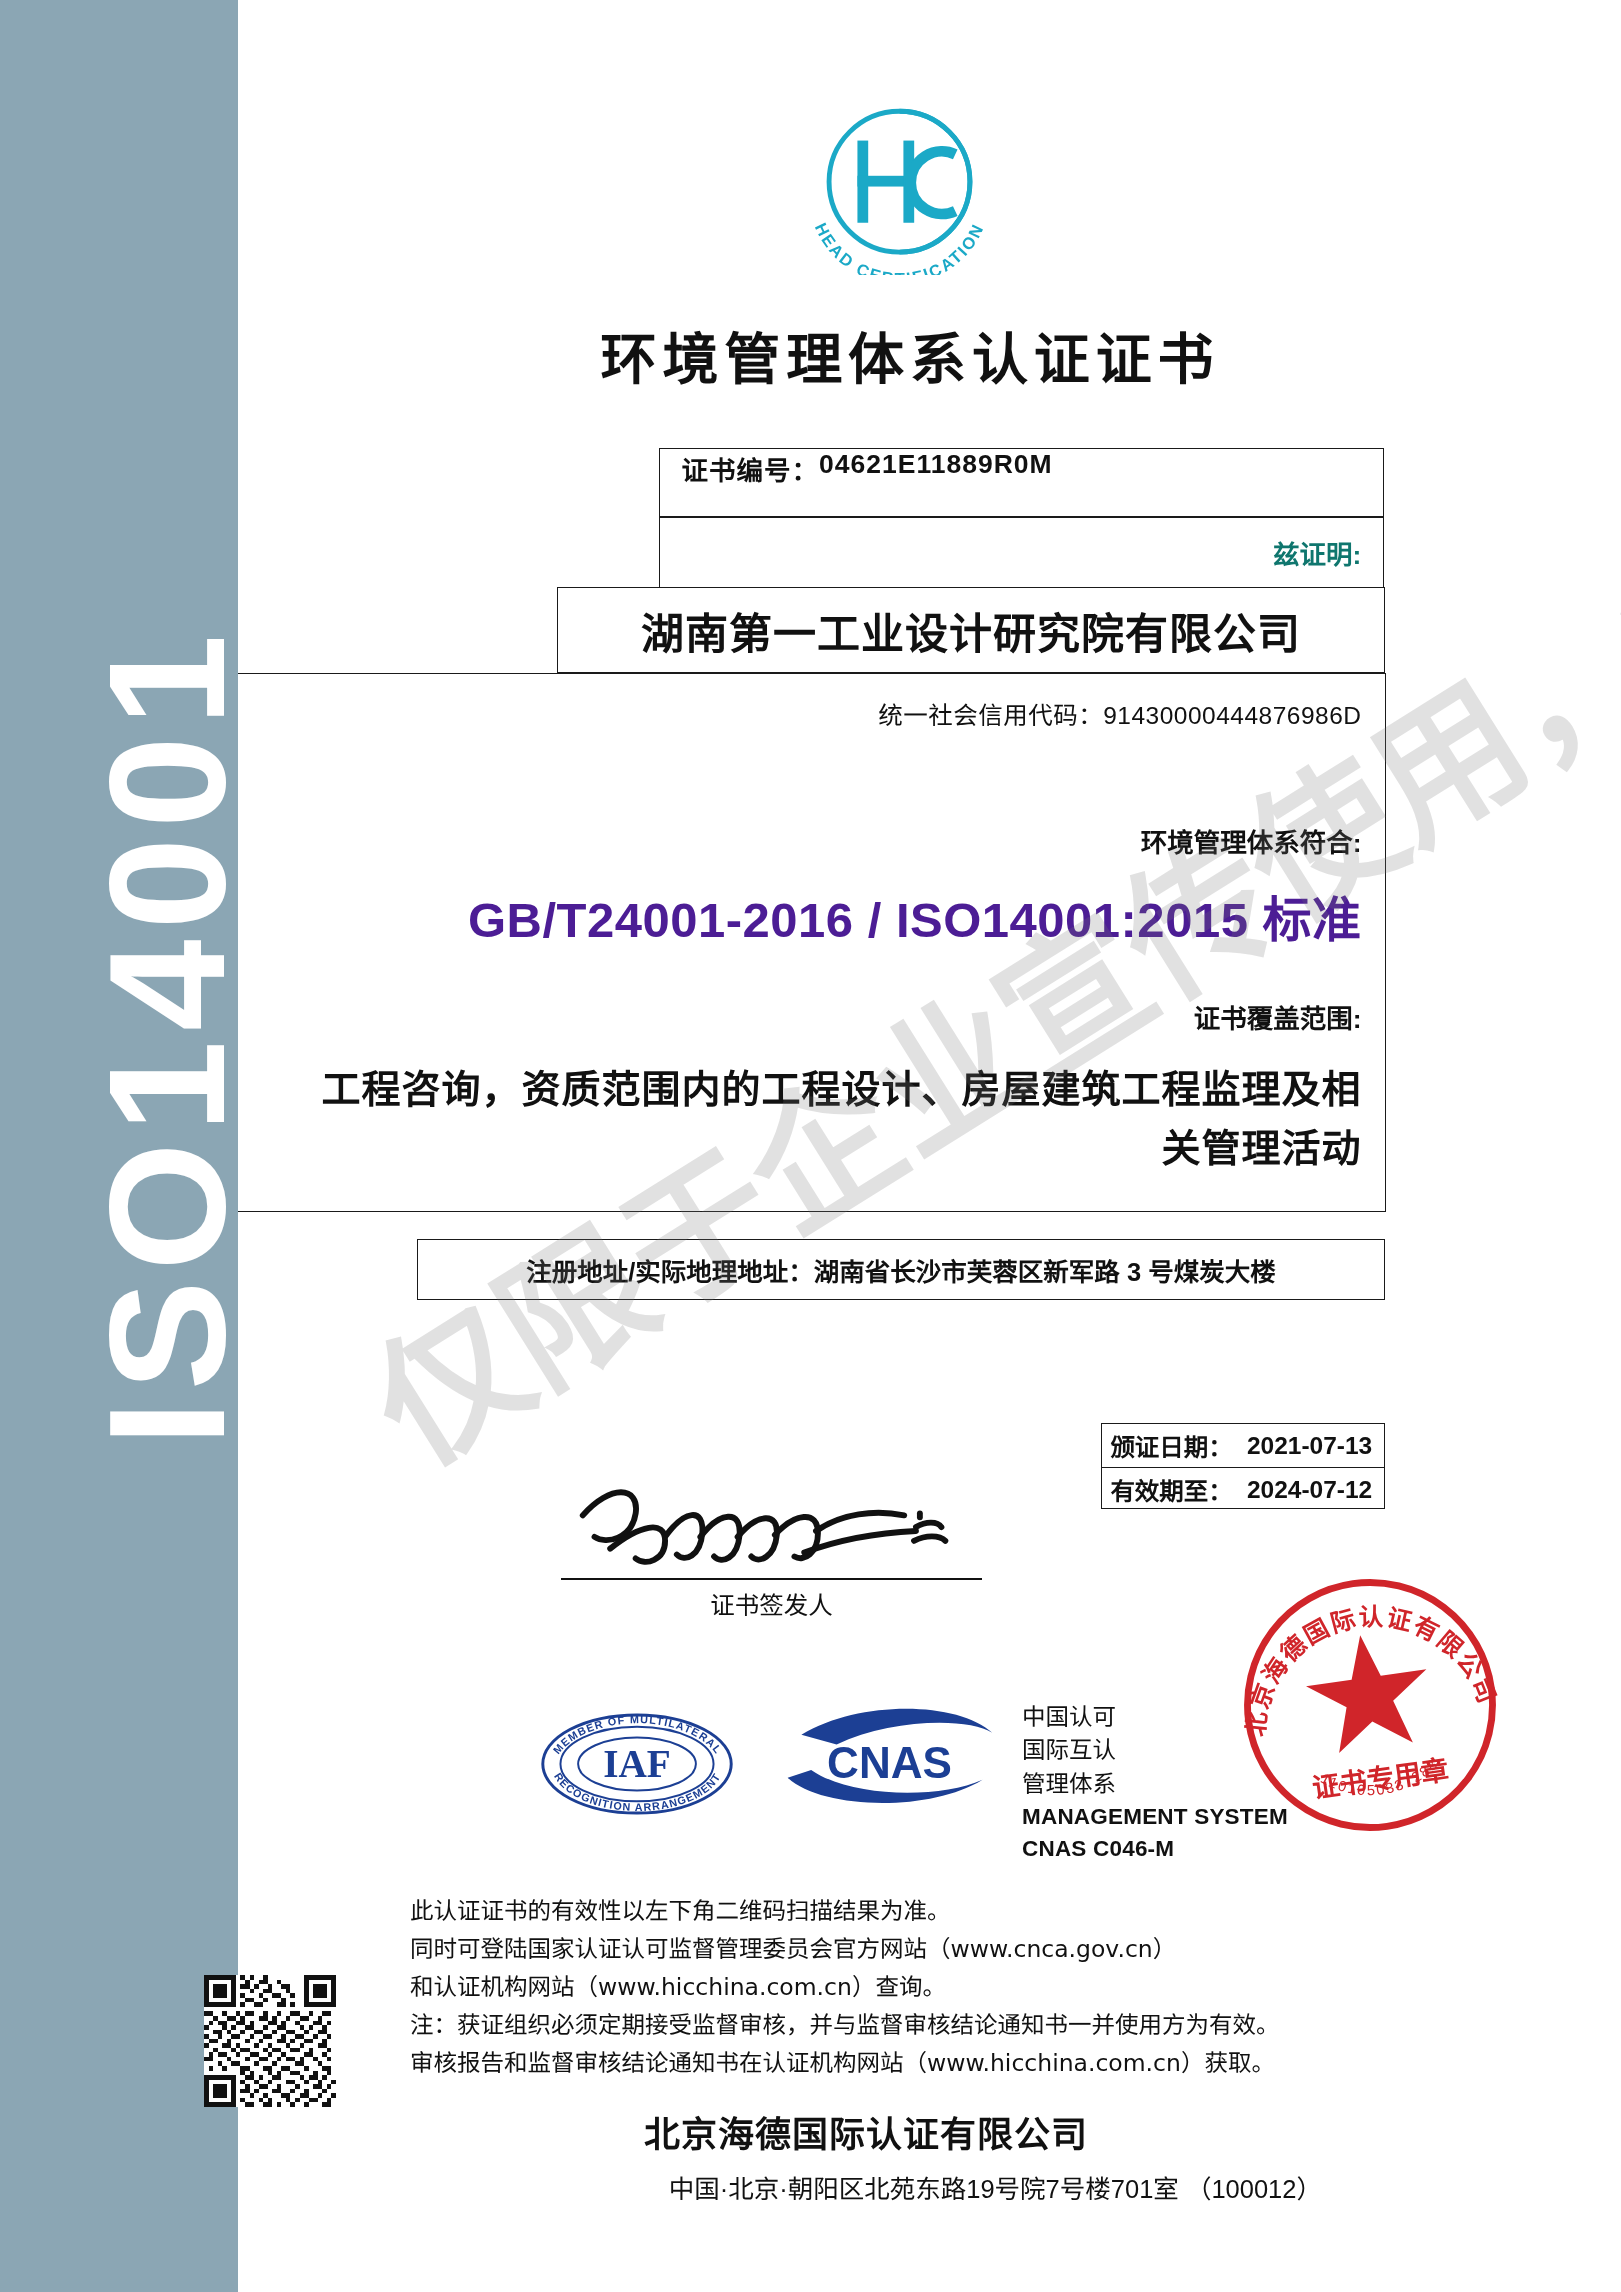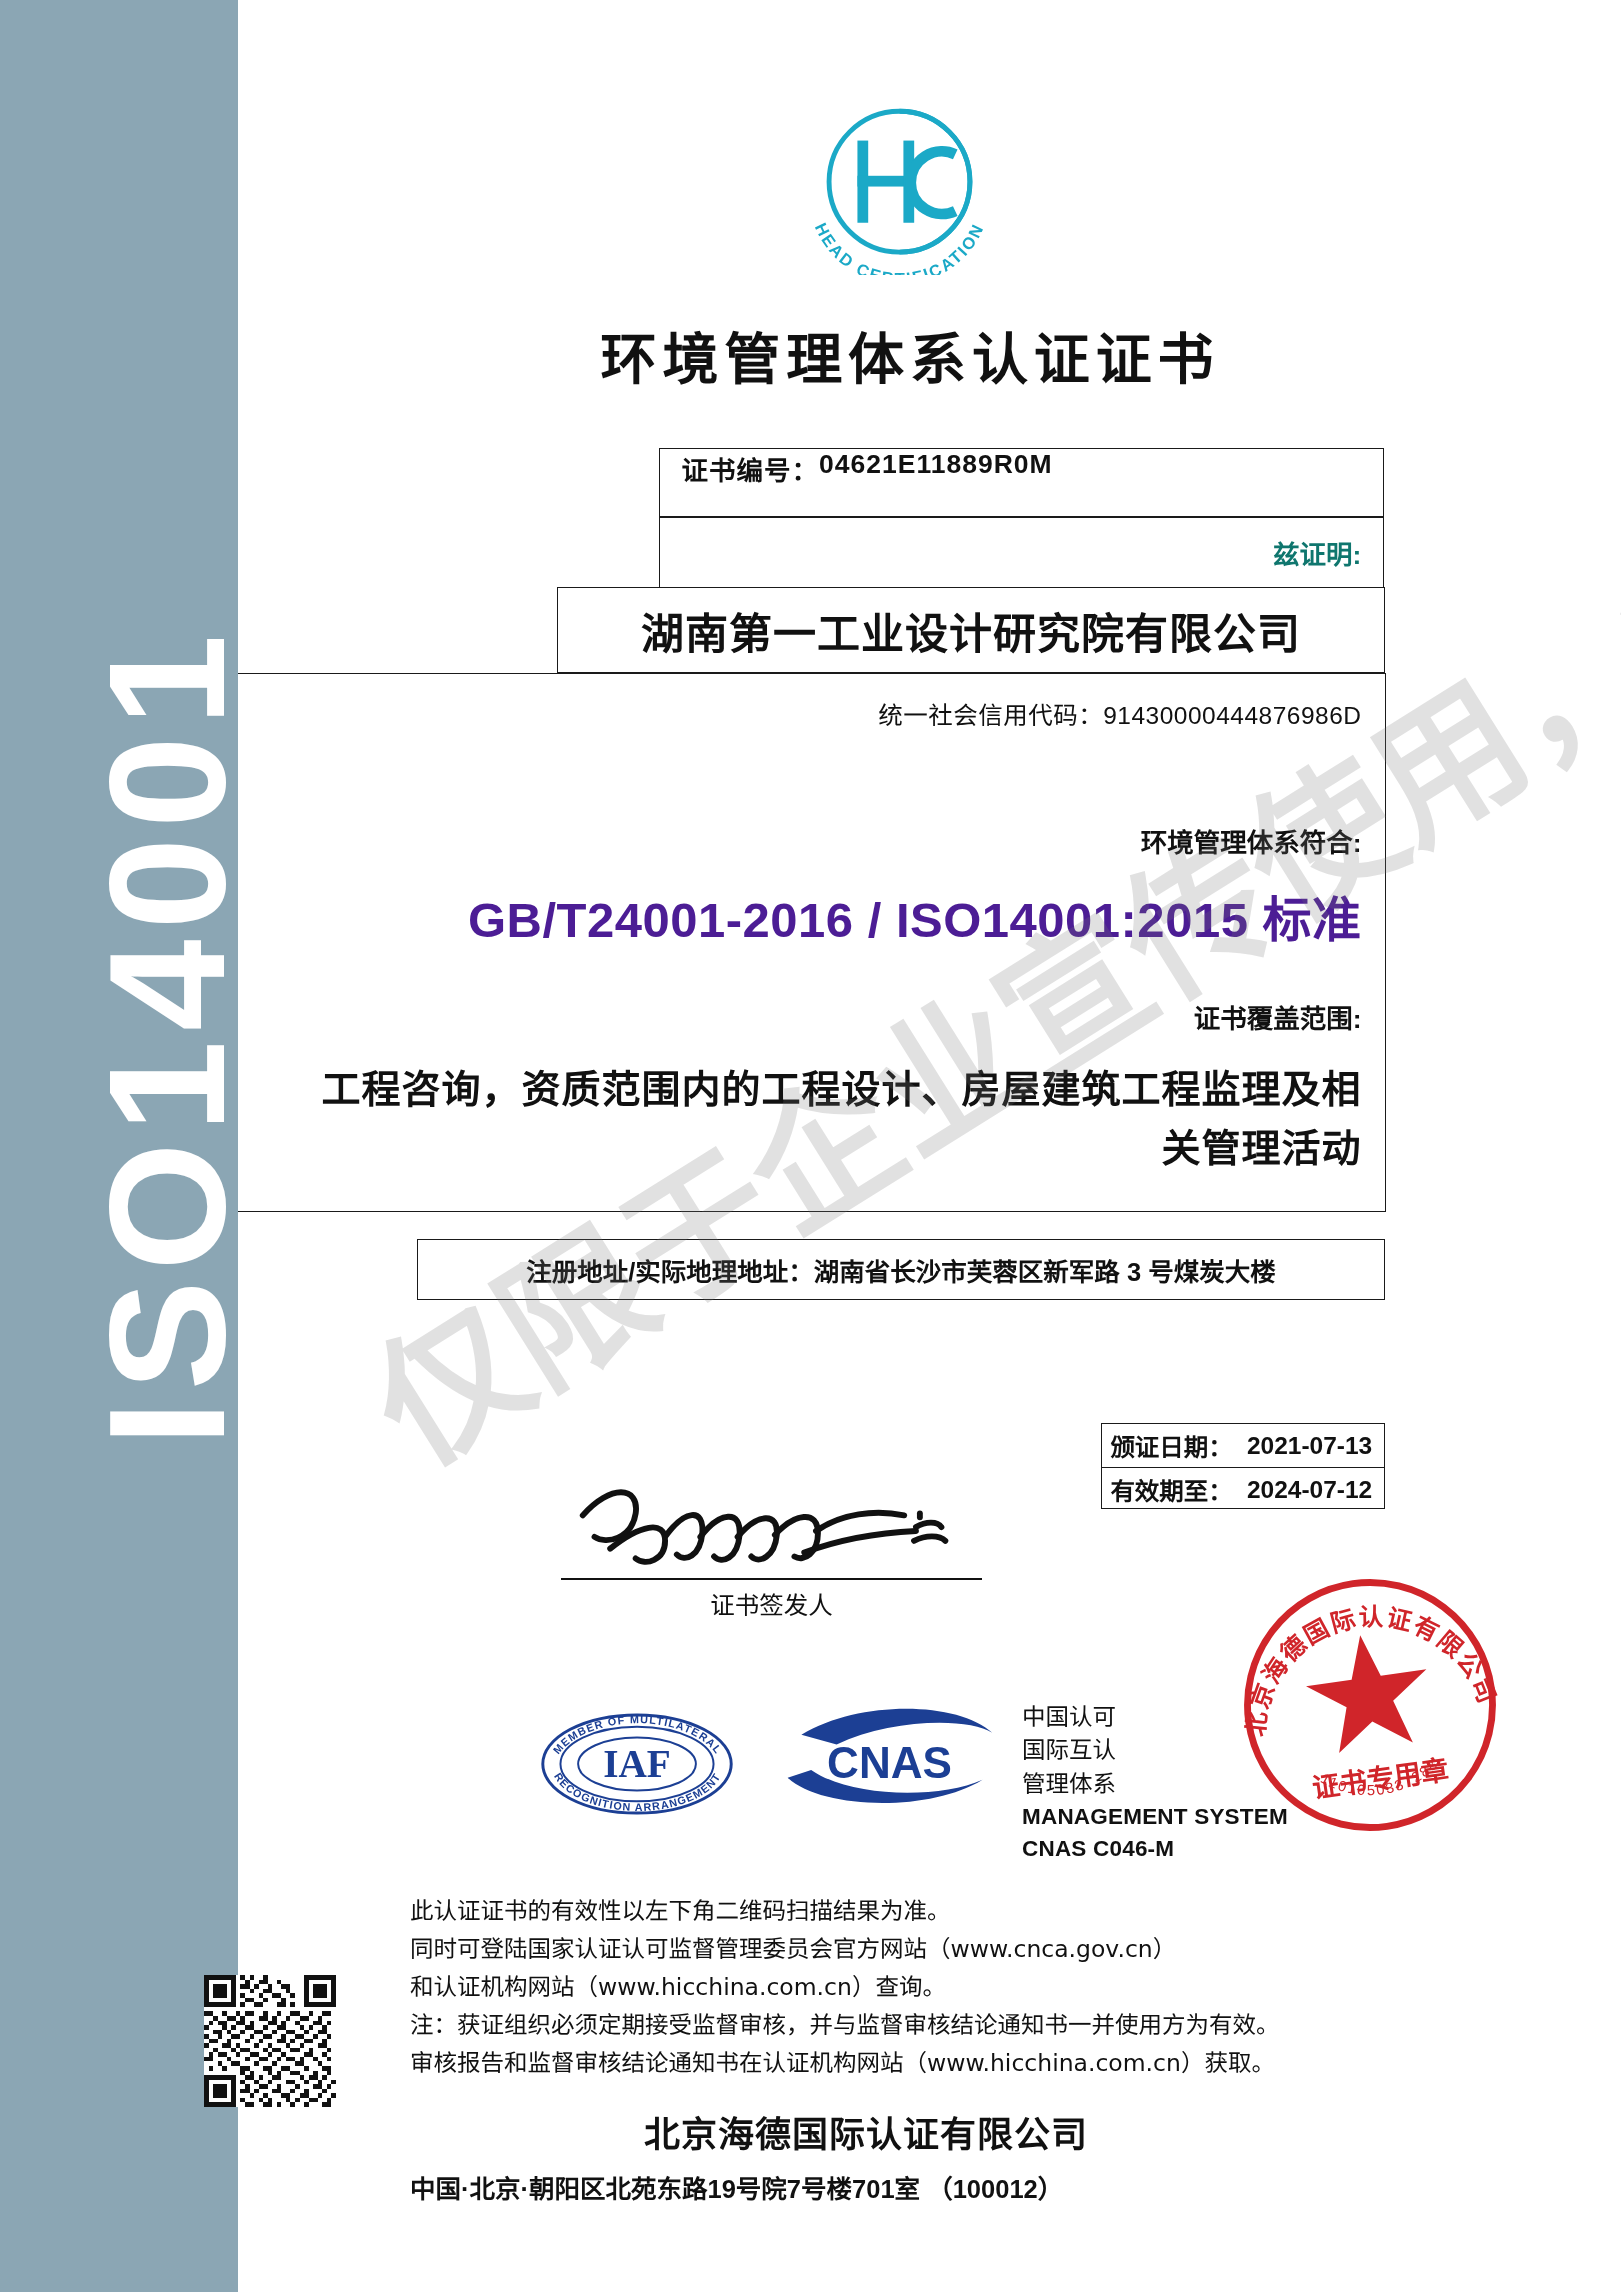--- a/index.html
+++ b/index.html
@@ -148,22 +148,22 @@
   .note{
     position:absolute;left:172px;top:1892px;width:912px;
     font-size:23.5px;color:#111;line-height:1.62;
     font-family:"DejaVu Sans","Liberation Sans",sans-serif;
   }
   .company-footer{
     position:absolute;left:172px;top:2105px;width:912px;text-align:center;
     font-size:36px;font-weight:bold;color:#111;letter-spacing:1px;
   }
   .addr-footer{
-    position:absolute;left:172px;top:2168px;width:912px;text-align:left;
-    font-size:25.5px;color:#111;font-weight:bold;
+    position:absolute;left:172px;top:2168px;width:912px;text-align:right;
+    font-size:25.5px;color:#111;
   }
 
   
   .qr{position:absolute;left:-34px;top:1975px;width:132px;height:132px;}
 
   
   .watermark{
     position:absolute;left:59px;top:510px;width:1490px;height:1039px;
     pointer-events:none;
   }

